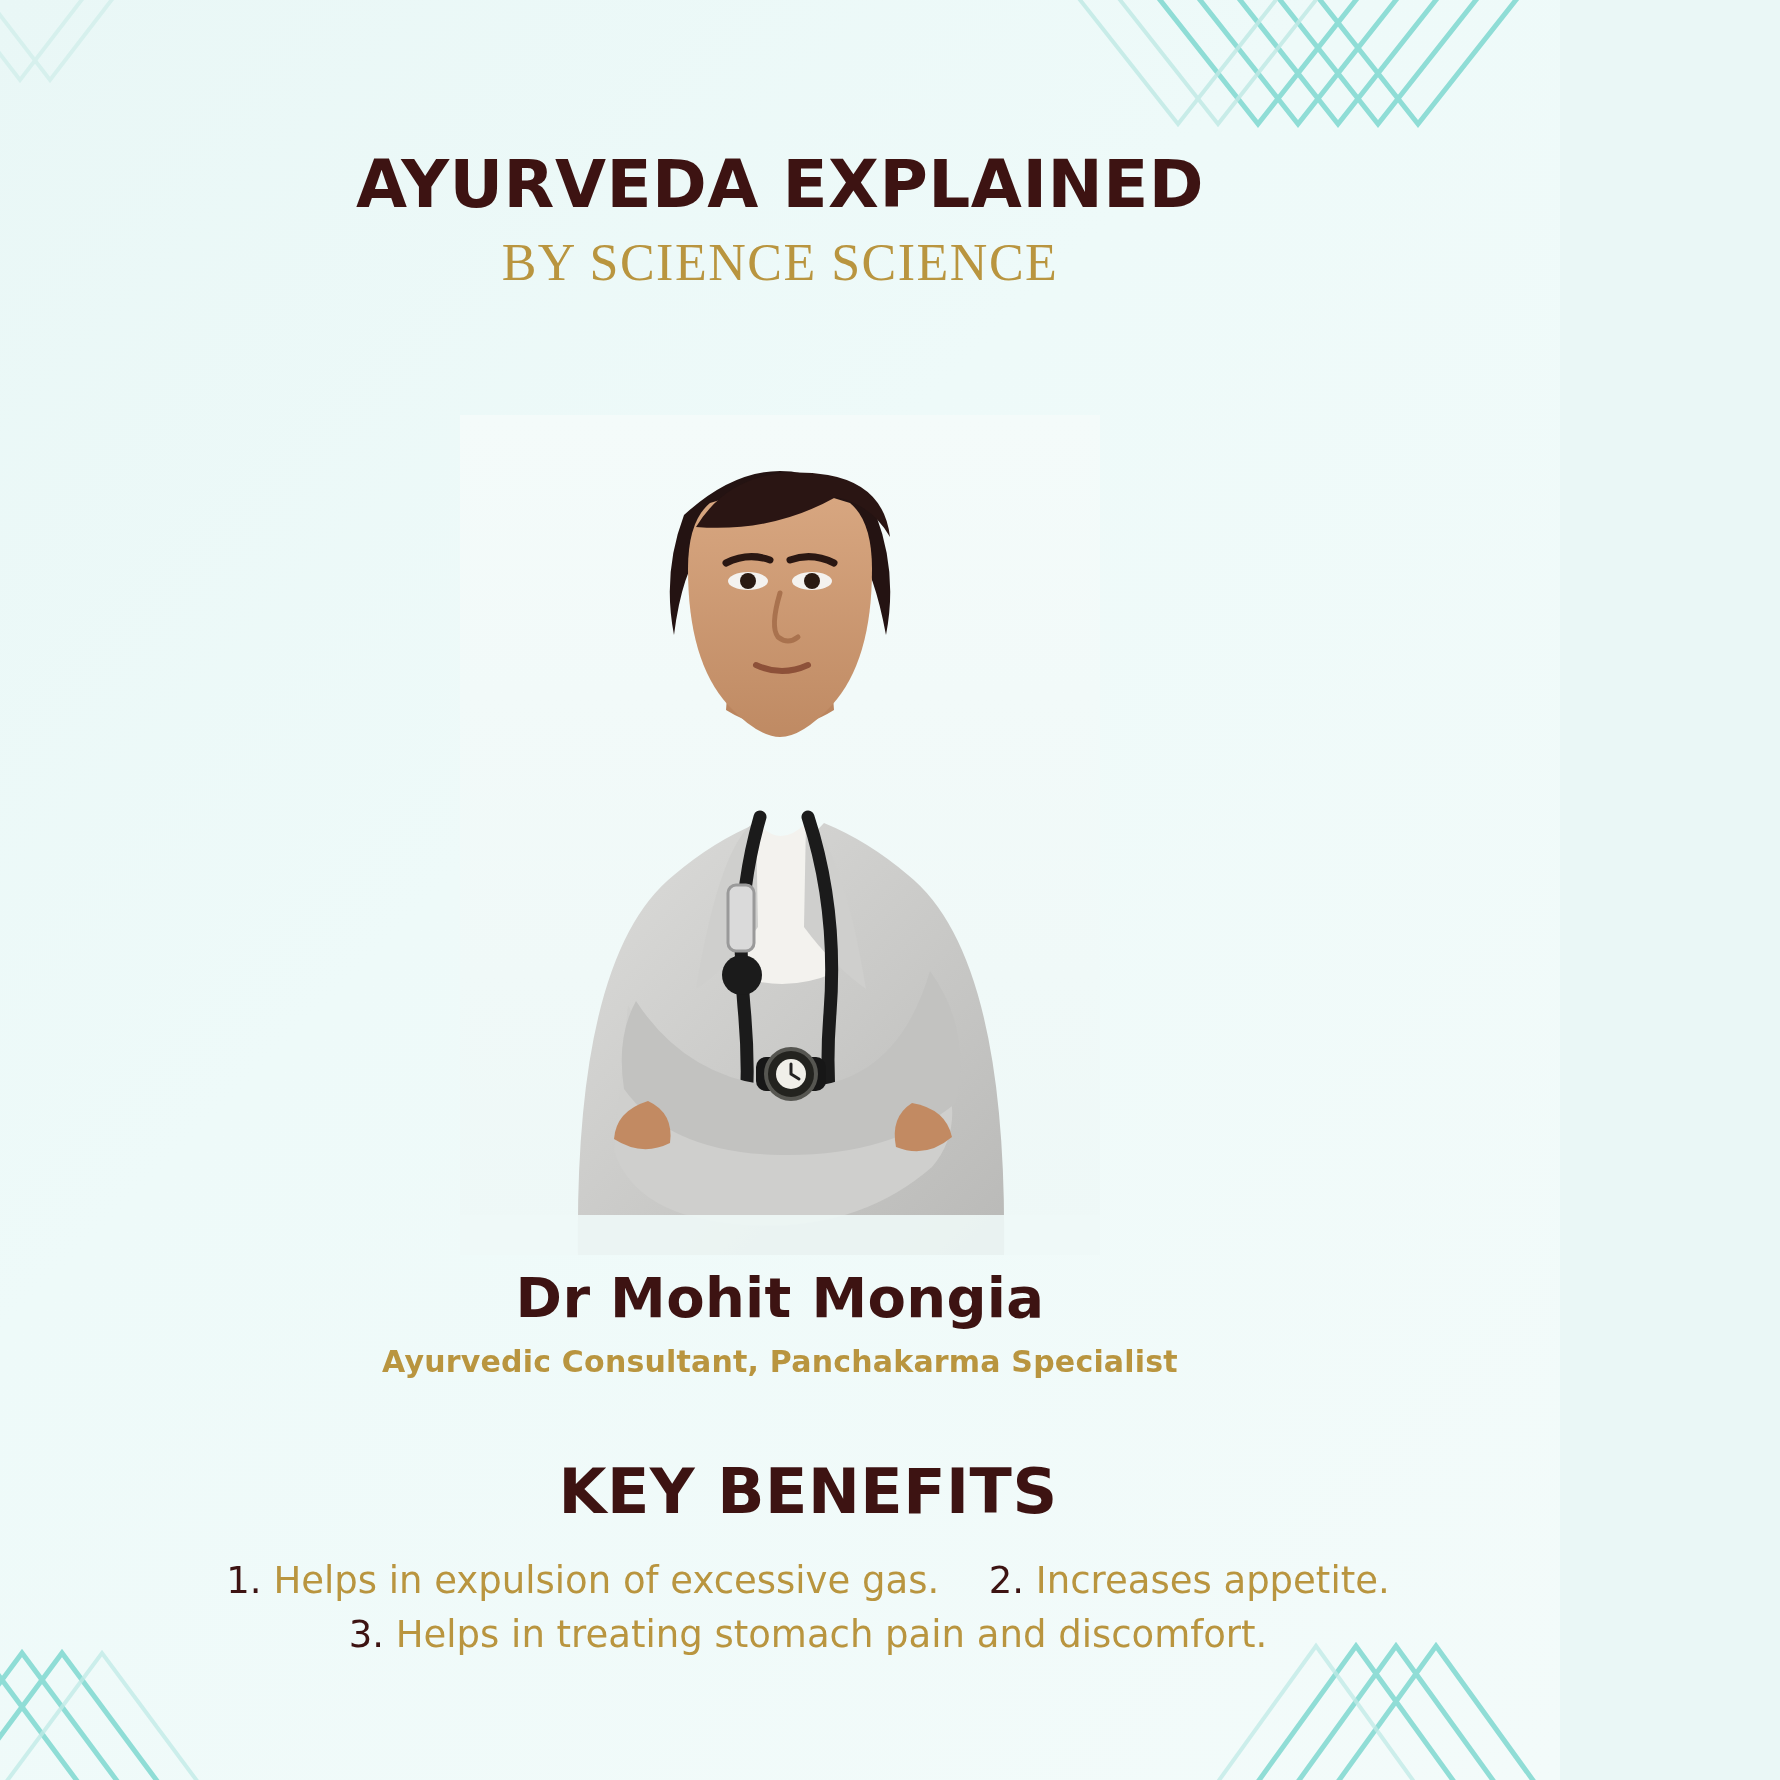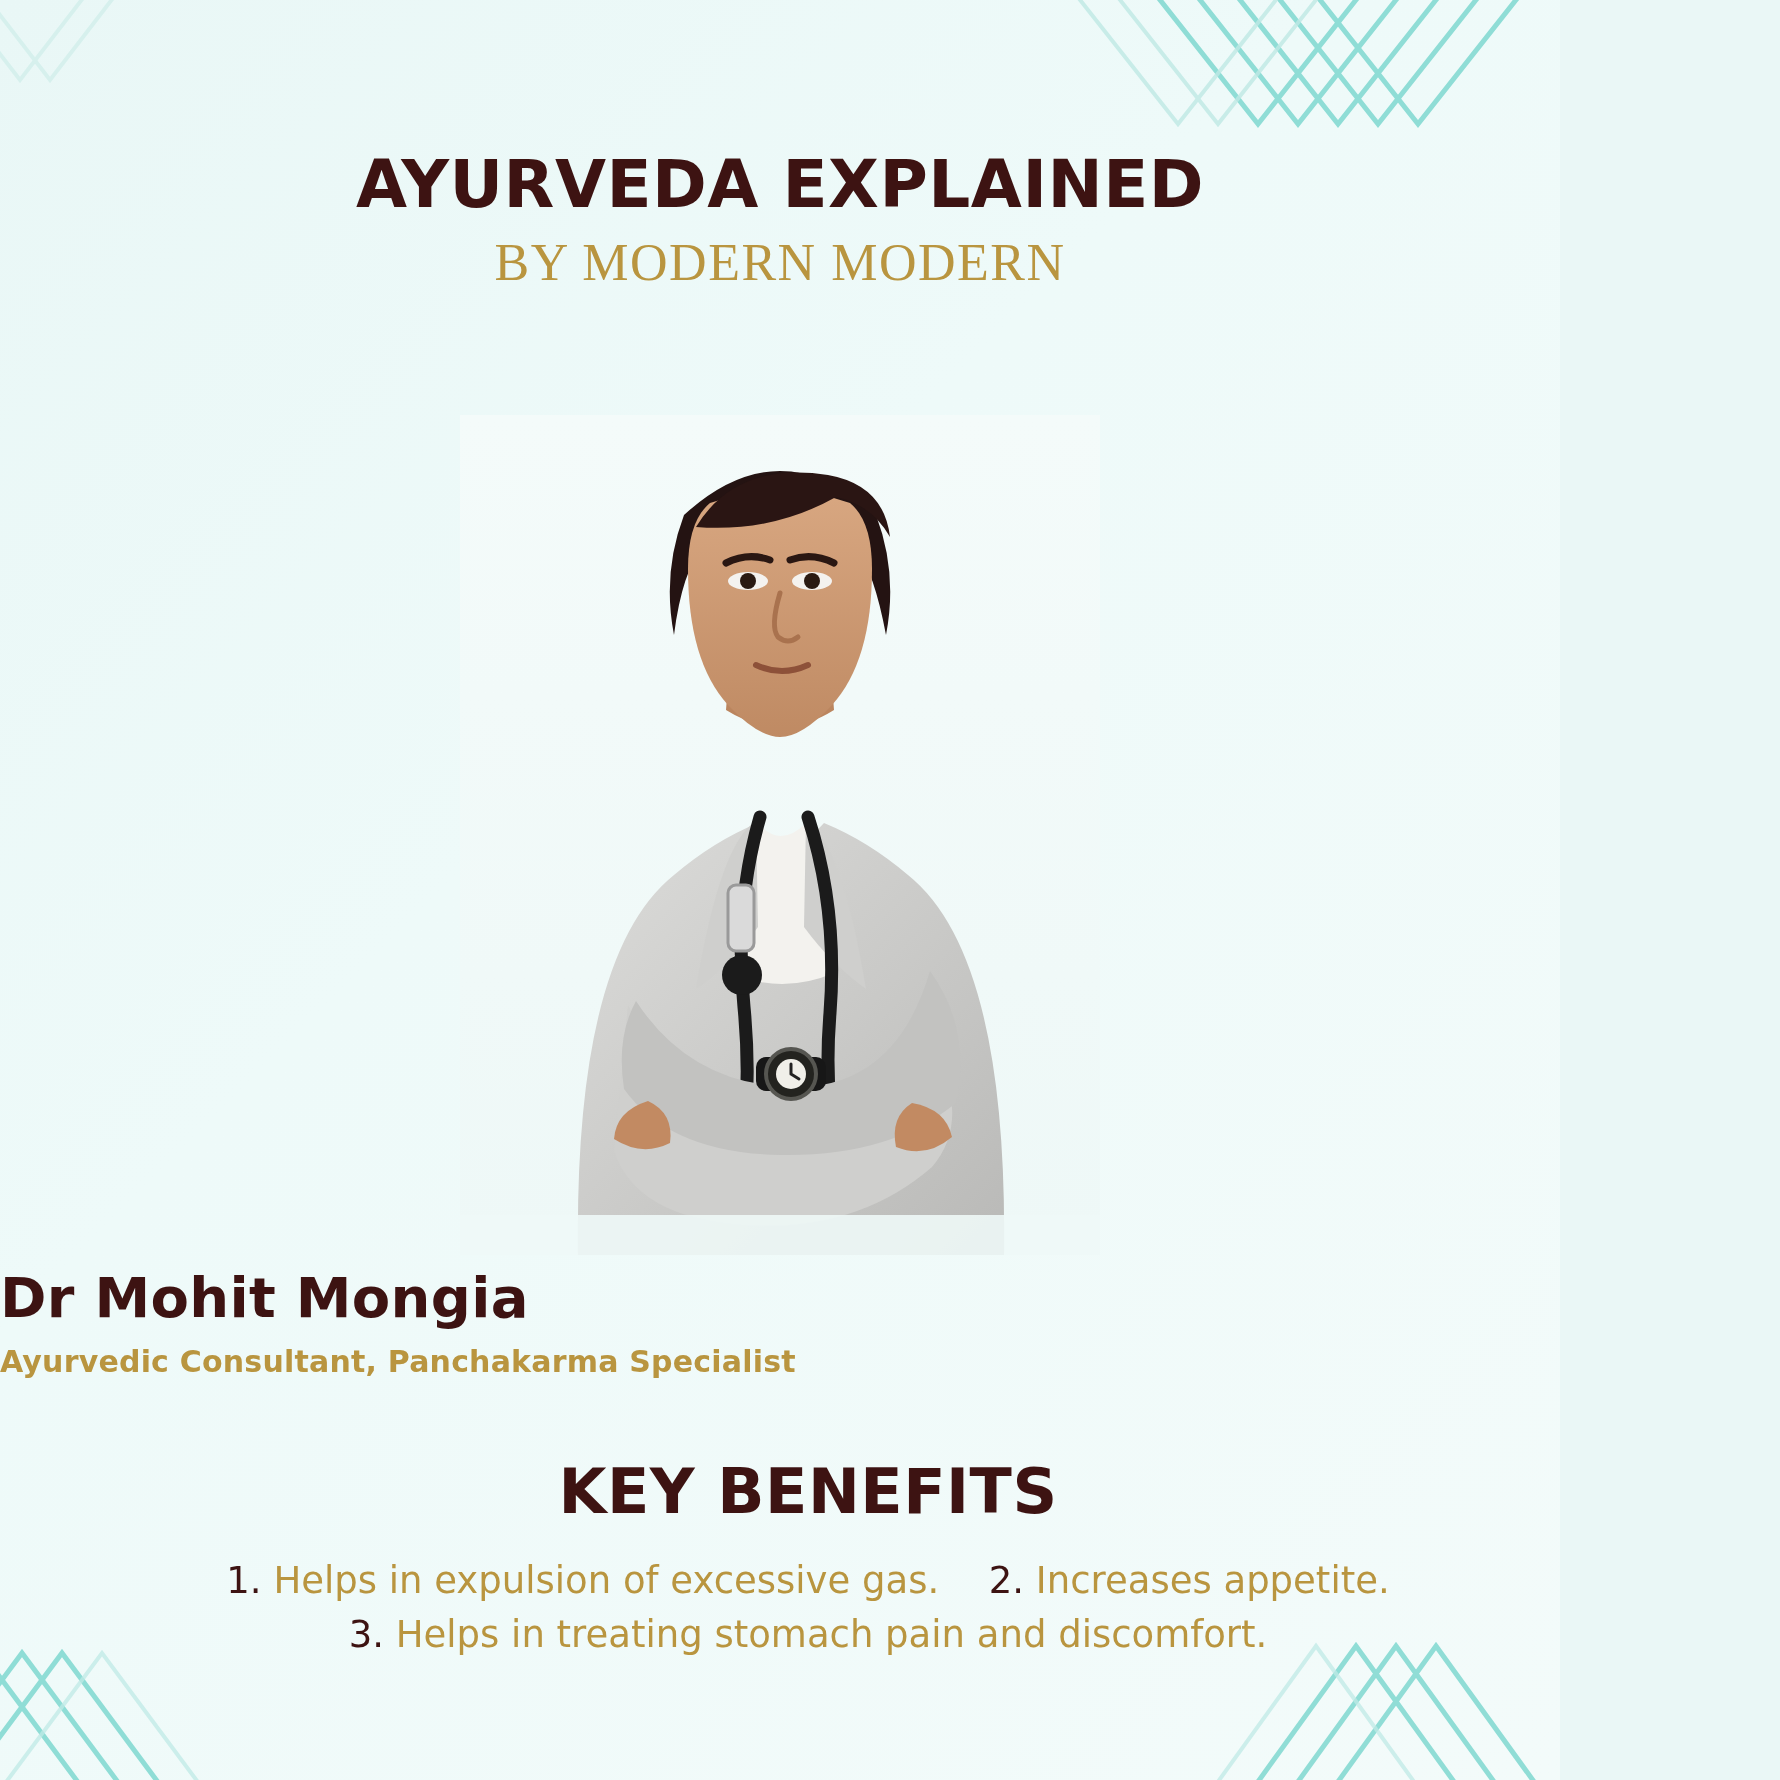--- a/index.html
+++ b/index.html
@@ -68,20 +68,21 @@
     height: 840px;
   }
   .photo-canvas { display: block; }
 
   
   .name-block {
     position: absolute;
     top: 1265px;
     left: 0;
     width: 100%;
+    text-align: center;
   }
   .doc-name {
     font-family: "DejaVu Sans", sans-serif;
     font-weight: bold;
     font-size: 56px;
     color: #3d1312;
     letter-spacing: 0.3px;
   }
   .doc-role {
     margin-top: 14px;
@@ -171,21 +172,21 @@
         <path d="M200 230 L330 50 L460 230"></path>
       </g>
       <g fill="none" stroke="#bfe9e5" stroke-width="4" opacity="0.75">
         <path d="M80 230 L210 50 L340 230"></path>
       </g>
     </svg>
   </div>
 
   <div class="header">
     <div class="title">AYURVEDA EXPLAINED</div>
-    <div class="subtitle">BY MODERN MODERN</div>
+    <div class="subtitle">BY SCIENCE SCIENCE</div>
   </div>
 
   <div class="photo-wrap">
     <svg class="photo-canvas" width="640" height="840" viewBox="0 0 640 840">
       <defs>
         <linearGradient id="coat" x1="0" y1="0" x2="1" y2="1">
           <stop offset="0%" stop-color="#dcdcda"></stop>
           <stop offset="55%" stop-color="#c9c9c7"></stop>
           <stop offset="100%" stop-color="#b9b9b7"></stop>
         </linearGradient>

